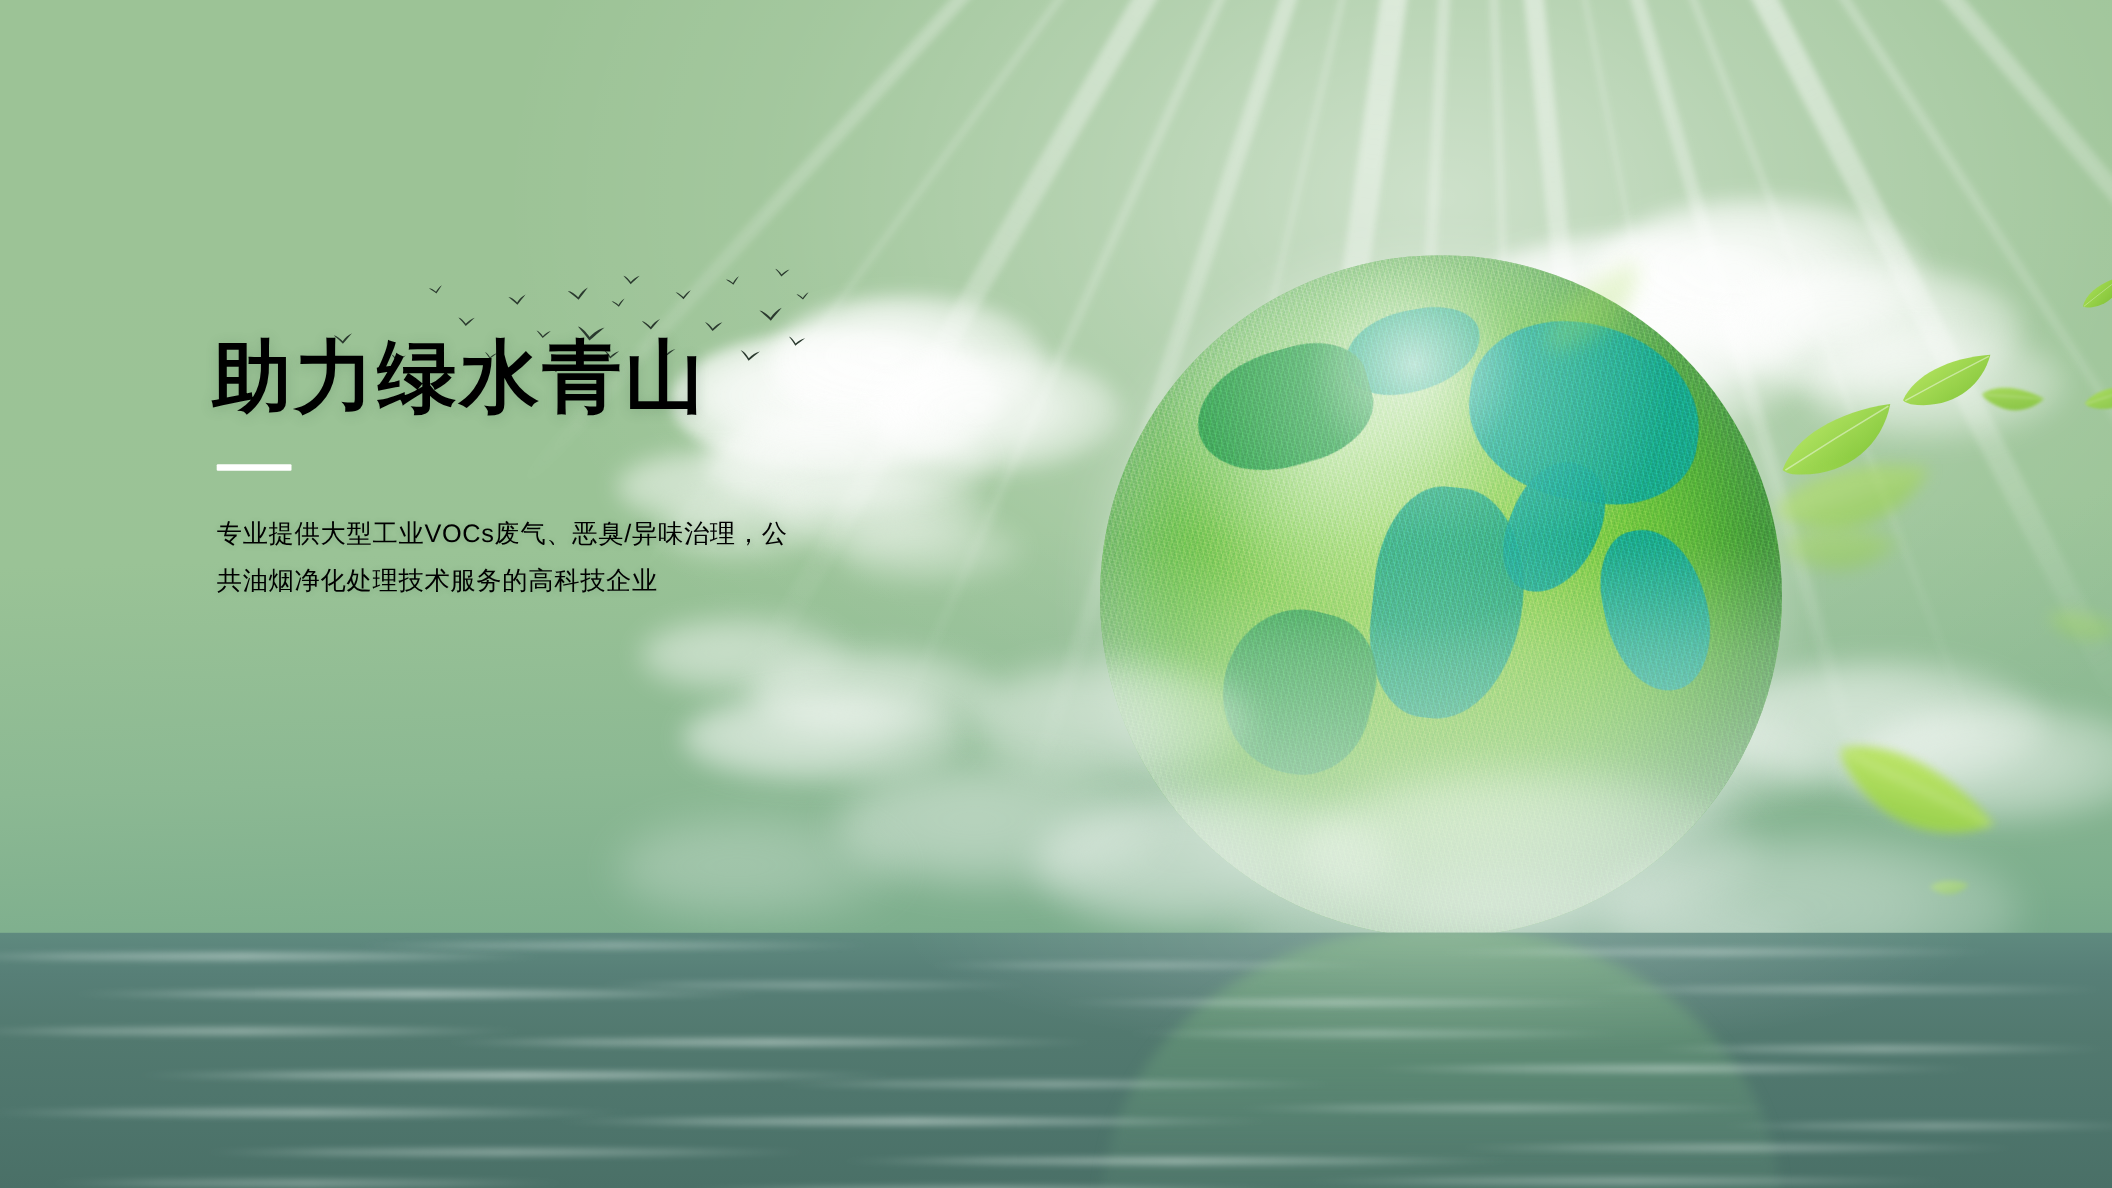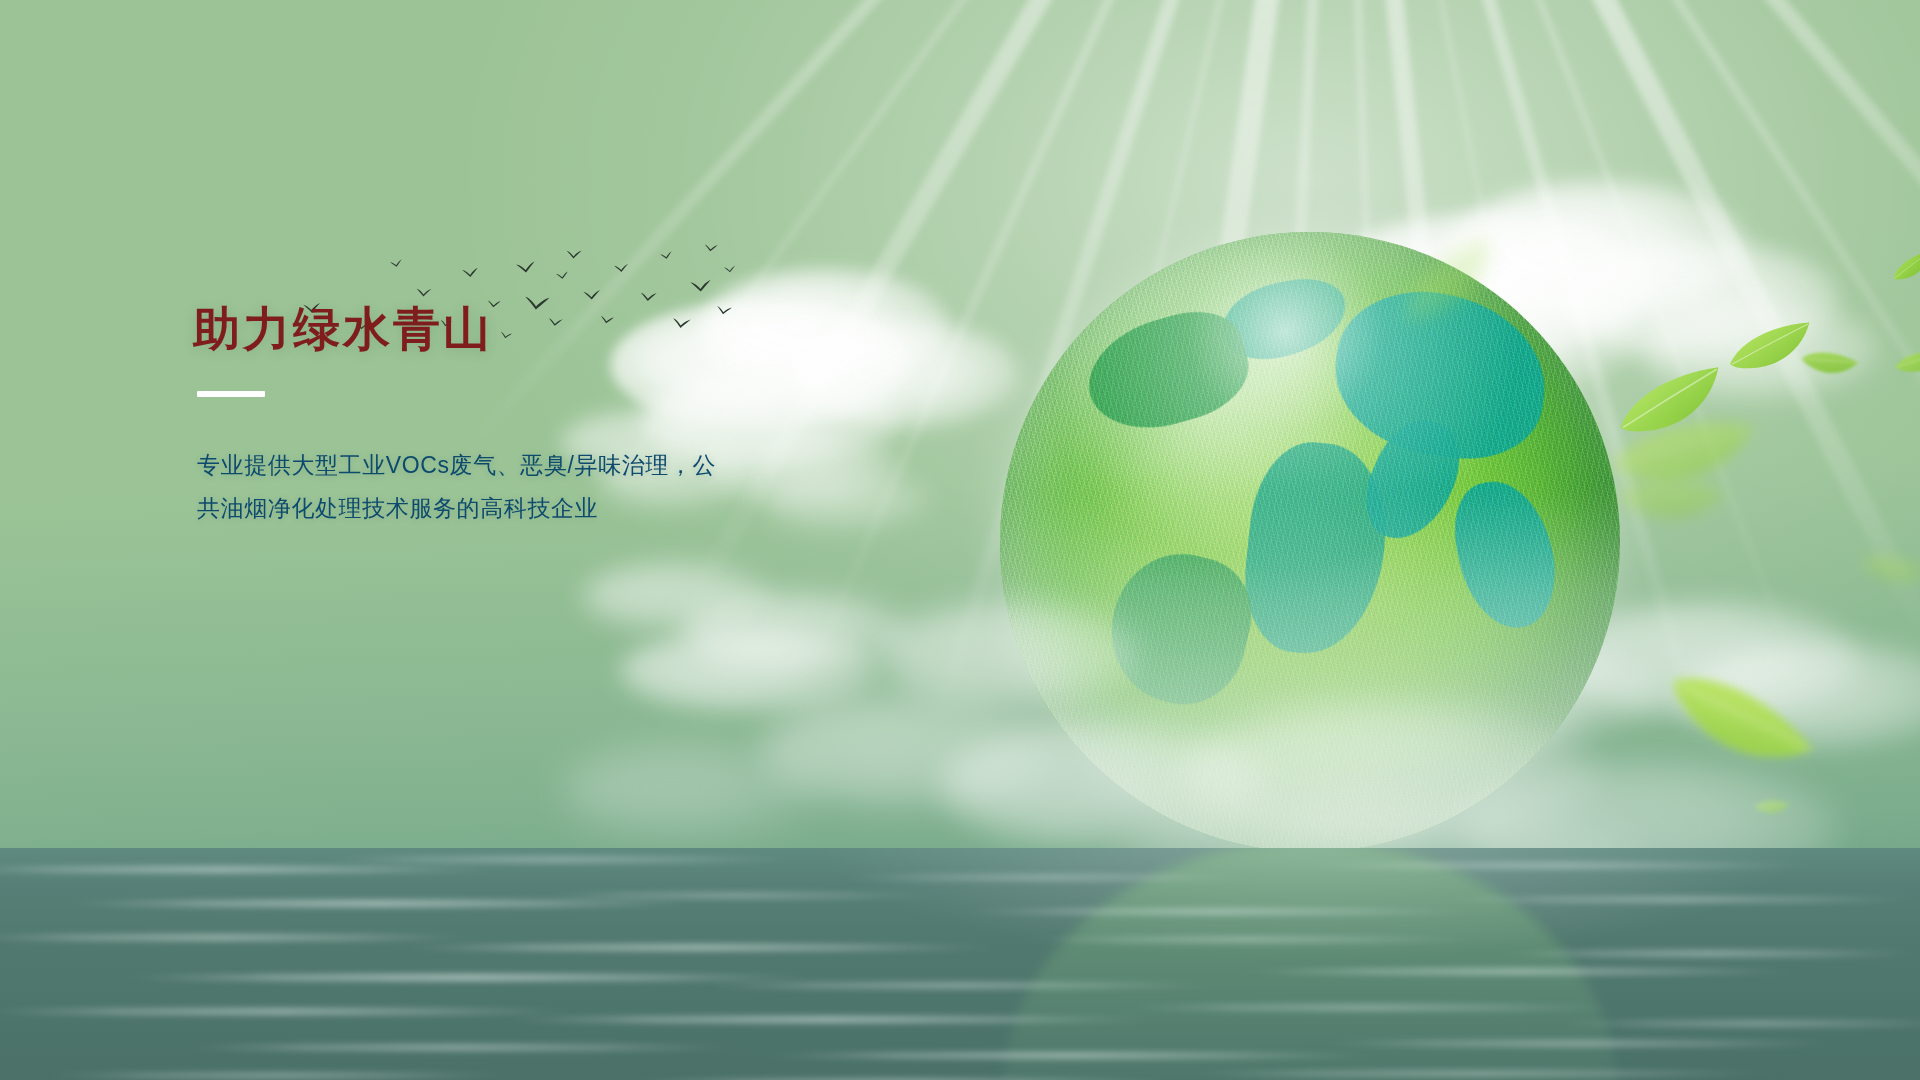--- a/index.html
+++ b/index.html
@@ -174,38 +174,38 @@
   .leaf svg{display:block;}
 
   
   .copy{
     position:absolute;left:193px;top:300px;
     width:760px;
     z-index:40;
   }
   .headline{
     margin:0;
-    color:#7f1d1d;
-    font-size:47px;
+    color:#000000;
+    font-size:72px;
     line-height:1.22;
     font-weight:700;
     letter-spacing:3px;
     text-shadow:0 2px 12px rgba(60,100,70,.22);
     white-space:nowrap;
   }
   .headline .l2{display:block;}
   .rule{
     width:68px;height:6px;
     background:#ffffff;
     margin:34px 0 0 4px;
     border-radius:1px;
   }
   .sub{
-    margin:47px 0 0 4px;
-    color:#0c4a6e;
+    margin:36px 0 0 4px;
+    color:#000000;
     font-size:23px;
     line-height:1.85;
     font-weight:400;
     letter-spacing:.6px;
     max-width:540px;
     text-shadow:0 1px 6px rgba(60,100,70,.20);
   }
 </style>
 </head>
 <body>

